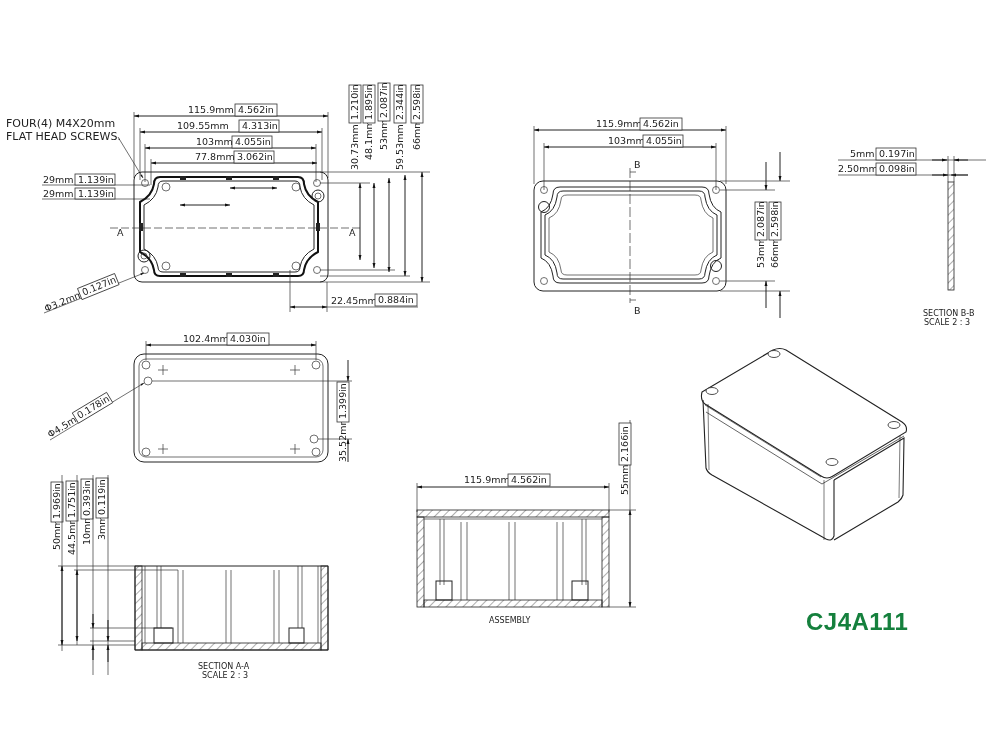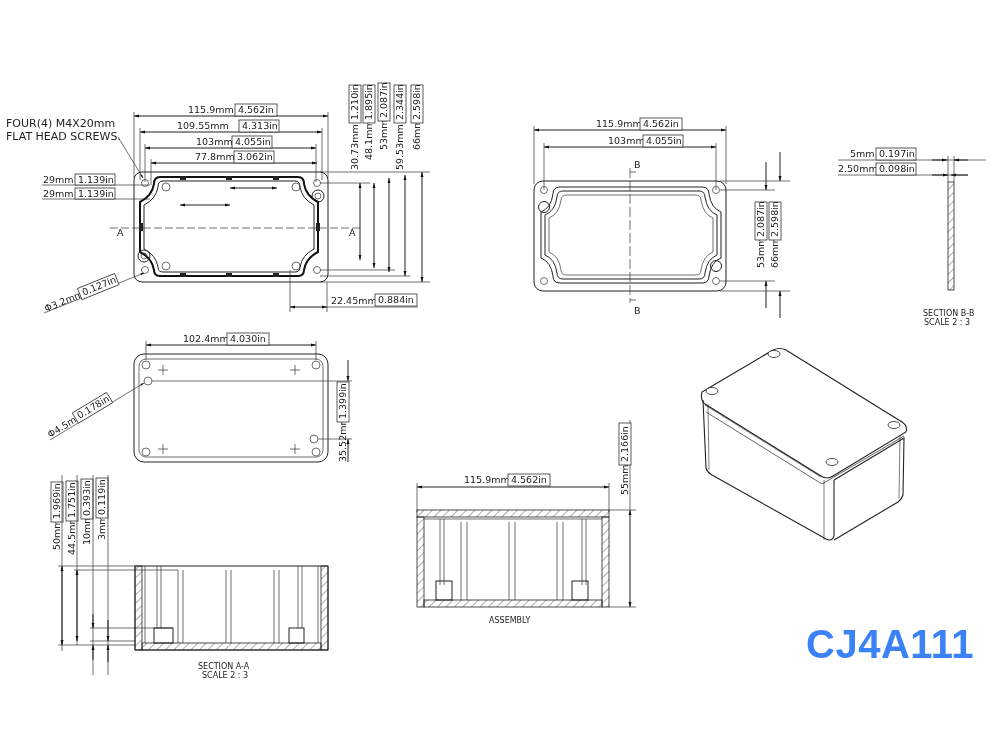--- a/index.html
+++ b/index.html
@@ -1,21 +1,21 @@
 <!DOCTYPE html>
 <html><head>
 <meta charset="utf-8">
 <style>
   html, body { margin:0; padding:0; background:#ffffff; }
   body { width:1000px; height:751px; position:relative; overflow:hidden; font-family:"DejaVu Sans", sans-serif; }
   svg { position:absolute; left:0; top:0; }
   .t { font-family:"DejaVu Sans", sans-serif; font-size:9.5px; fill:#222; }
   .ts { font-family:"DejaVu Sans", sans-serif; font-size:8px; fill:#222; }
   .lbl { font-family:"DejaVu Sans", sans-serif; font-size:11px; fill:#222; }
-  .part { position:absolute; left:806px; top:622px; font-family:"Liberation Sans", sans-serif; font-weight:bold; font-size:40px; color:#3b82f6; letter-spacing:0.5px; }
+  .part { position:absolute; left:806px; top:608px; font-family:"Liberation Sans", sans-serif; font-weight:bold; font-size:24px; color:#15803d; letter-spacing:0.5px; }
   .ln { stroke:#222; stroke-width:1; fill:none; }
   .lt { stroke:#333; stroke-width:0.7; fill:none; }
   .thk { stroke:#111; stroke-width:2; fill:none; }
   .box { fill:#fff; stroke:#333; stroke-width:0.8; }
 </style>
 </head>
 <body>
 
 <svg width="1000" height="751" viewBox="0 0 1000 751">
   <defs>

